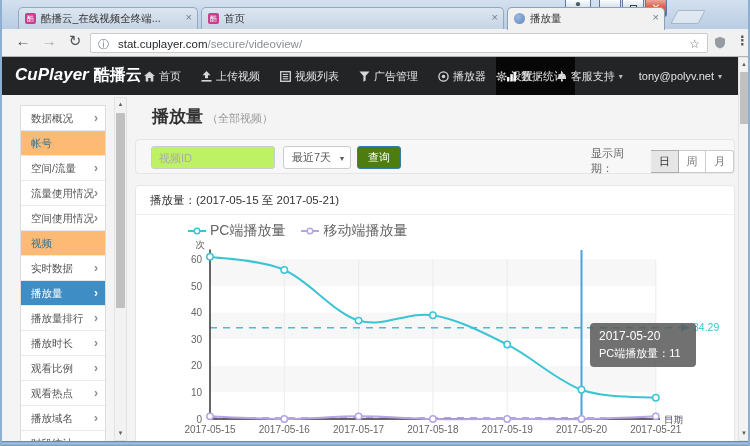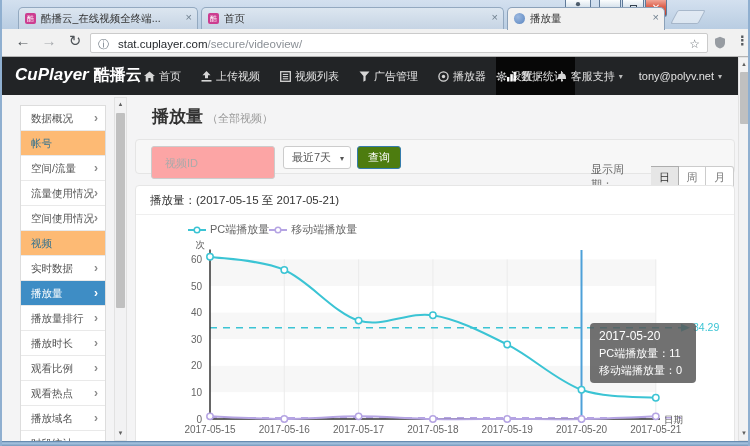--- a/index.html
+++ b/index.html
@@ -67,41 +67,41 @@
     text-align:center; line-height:13px; background:#f2f2f3; }
   .vscroll .thumb { position:absolute; left:1px; width:9px; background:#c0c0c0; border-radius:1px; }
   .inner-scroll { left:112px; top:40px; height:344px; }
   .page-scroll { position:absolute; left:736px; top:57px; width:12px; height:384px; background:#f2f2f3; }
   
   .main-title { position:absolute; left:150px; top:48px; }
   .main-title .h { font-size:17px; font-weight:bold; color:#333; }
   .main-title .sub { font-size:11px; color:#9a9a9a; margin-left:4px; }
   .filterbar { position:absolute; left:133px; top:82px; width:600px; height:35px; background:#f7f7f7;
     border:1px solid #e5e5e5; border-radius:4px; }
-  .vid-input { position:absolute; left:15px; top:6px; width:124px; height:33px; border:1px solid #ccc;
-    border-radius:3px; font-size:11px; padding:0 13px; color:#555; background:#fca5a5;
+  .vid-input { position:absolute; left:15px; top:6px; width:124px; height:23px; border:1px solid #ccc;
+    border-radius:3px; font-size:11px; padding:0 7px; color:#555; background:#bef264;
     font-family:"Liberation Sans","DejaVu Sans",sans-serif; }
   .vid-input::placeholder { color:#aaa; }
   .range-select { position:absolute; left:147px; top:6px; width:68px; height:23px; border:1px solid #ccc;
     border-radius:3px; background:#fff; font-size:11px; color:#555; line-height:21px; padding-left:8px; }
   .range-select .caret { position:absolute; right:6px; top:1px; color:#555; }
   .query-btn { position:absolute; left:221px; top:6px; width:44px; height:23px; background:#4d7c0f;
     border:1px solid #357cad; border-radius:3px; color:#fff; font-size:11px; text-align:center; line-height:21px; }
-  .period { position:absolute; left:455px; top:6px; display:flex; align-items:center;margin-top:16px; }
+  .period { position:absolute; left:455px; top:6px; display:flex; align-items:center; }
   .period .plabel { font-size:11px; color:#666; margin-right:6px; }
   .pbtn { width:28px; height:23px; background:#fff; border:1px solid #ccc; border-left:none;
     font-size:11px; color:#777; text-align:center; line-height:21px; }
   .pbtn:first-of-type { border-left:1px solid #ccc; border-radius:3px 0 0 3px; }
   .pbtn:last-of-type { border-radius:0 3px 3px 0; }
   .pbtn.active { background:#e6e6e6; border-color:#adadad; color:#333; }
   .chart-panel { position:absolute; left:133px; top:128px; width:600px; height:260px; background:#fff;
     border:1px solid #e6e6e6; border-radius:4px 4px 0 0; }
   .chart-panel .phead { height:29px; line-height:29px; padding-left:14px; font-size:11.5px;
     font-weight:normal; color:#333; border-bottom:1px solid #efefef; }
-  .legend { position:absolute; left:52px; top:36px; display:flex; gap:0; font-size:11px; color:#666; }
+  .legend { position:absolute; left:52px; top:36px; display:flex; gap:16px; font-size:14px; color:#666; }
   .legend .li { display:flex; align-items:center; gap:4px; }
   #chart-svg { position:absolute; left:0; top:48px; }
   .tooltip { position:absolute; left:454px; top:137px; width:106px; background:rgba(90,90,90,.86);
     border-radius:4px; padding:5px 9px; color:#fff; z-index:5; }
   .tooltip .tt { font-size:12px; line-height:1.45; }
   .tooltip .tl { font-size:11px; line-height:1.5; }
   .frame-bottom { position:absolute; left:0; bottom:0; width:100%; height:5px;
     background:linear-gradient(#51779f,#a9c6e2 40%,#7499bd); z-index:9; }
   svg text { font-family:"Liberation Sans","DejaVu Sans",sans-serif; }
 </style>
@@ -346,21 +346,20 @@
           <text x="222.6" y="198.5" text-anchor="middle" font-size="10" fill="#666">2017-05-17</text>
           <text x="296.9" y="198.5" text-anchor="middle" font-size="10" fill="#666">2017-05-18</text>
           <text x="371.2" y="198.5" text-anchor="middle" font-size="10" fill="#666">2017-05-19</text>
           <text x="445.5" y="198.5" text-anchor="middle" font-size="10" fill="#666">2017-05-20</text>
           <text x="519.8" y="198.5" text-anchor="middle" font-size="10" fill="#666">2017-05-21</text>
           <text x="528" y="189" font-size="9.5" fill="#555">日期</text>
         </svg>
       <div class="tooltip">
         <div class="tt">2017-05-20</div>
         <div class="tl">PC端播放量：11</div>
-        <div class="tl">移动端播放量：0</div>
       </div>
     </div>
 
   </div>
 
   <div class="vscroll page-scroll">
     <span class="arr" style="top:0;">▲</span>
     <div class="thumb" style="top:14px;height:52px;"></div>
     <span class="arr" style="bottom:0;">▼</span>
   </div>

